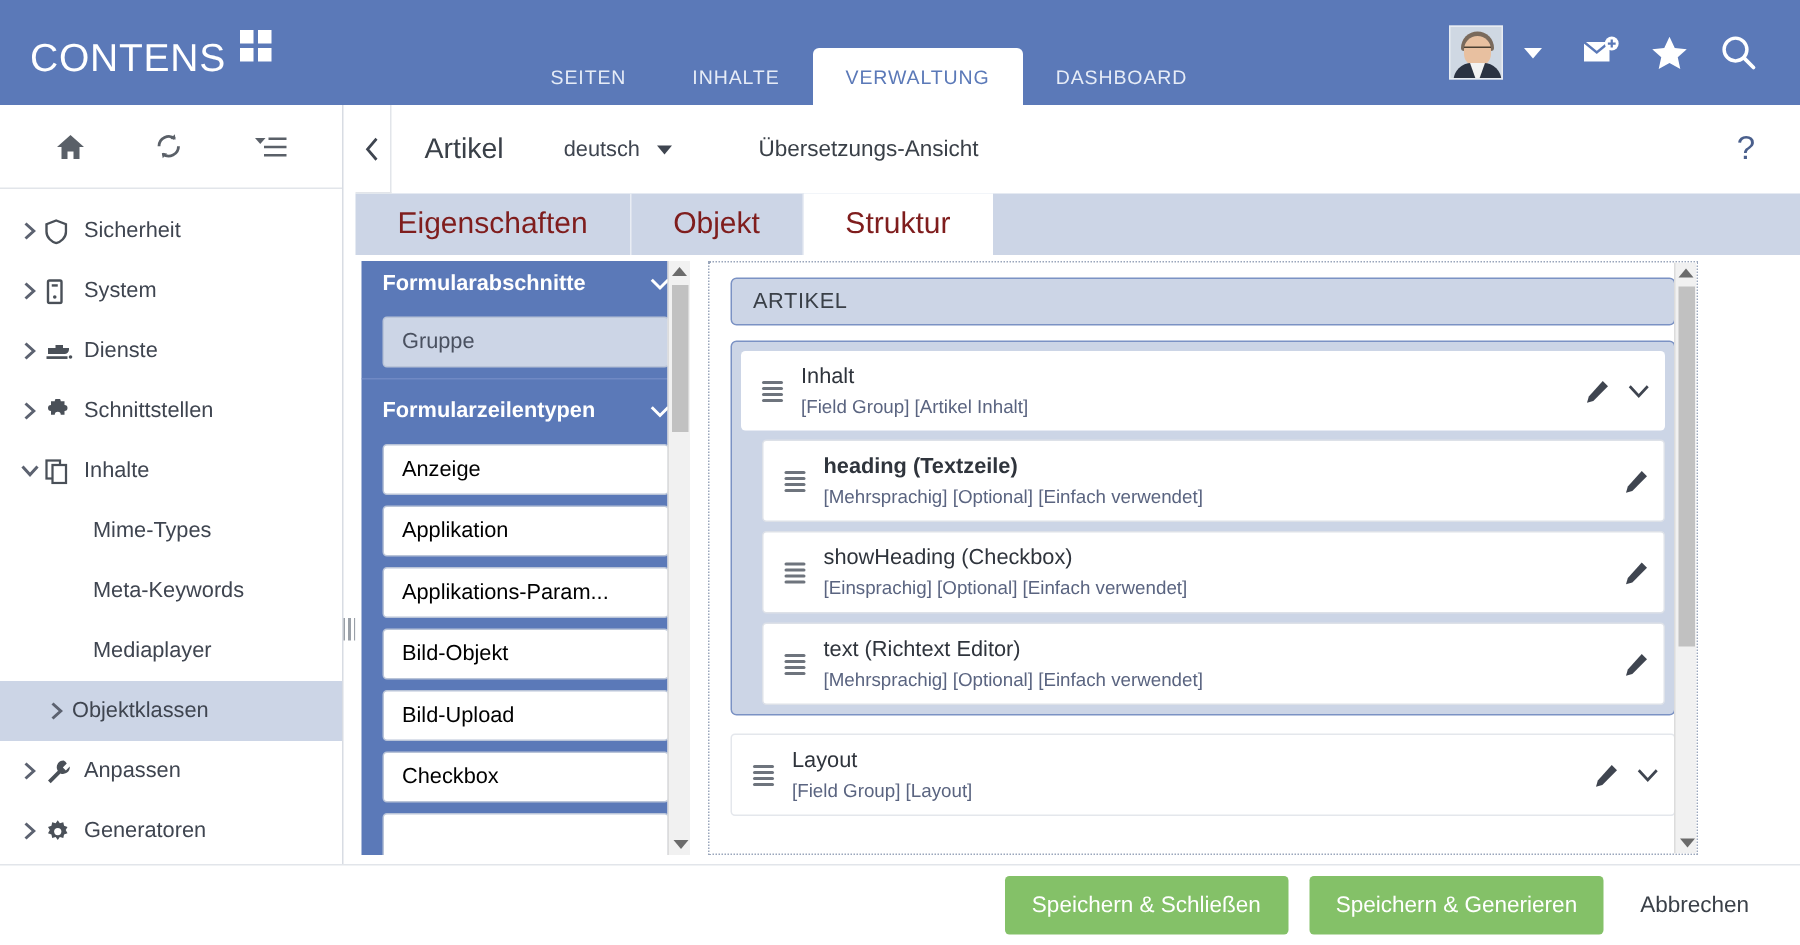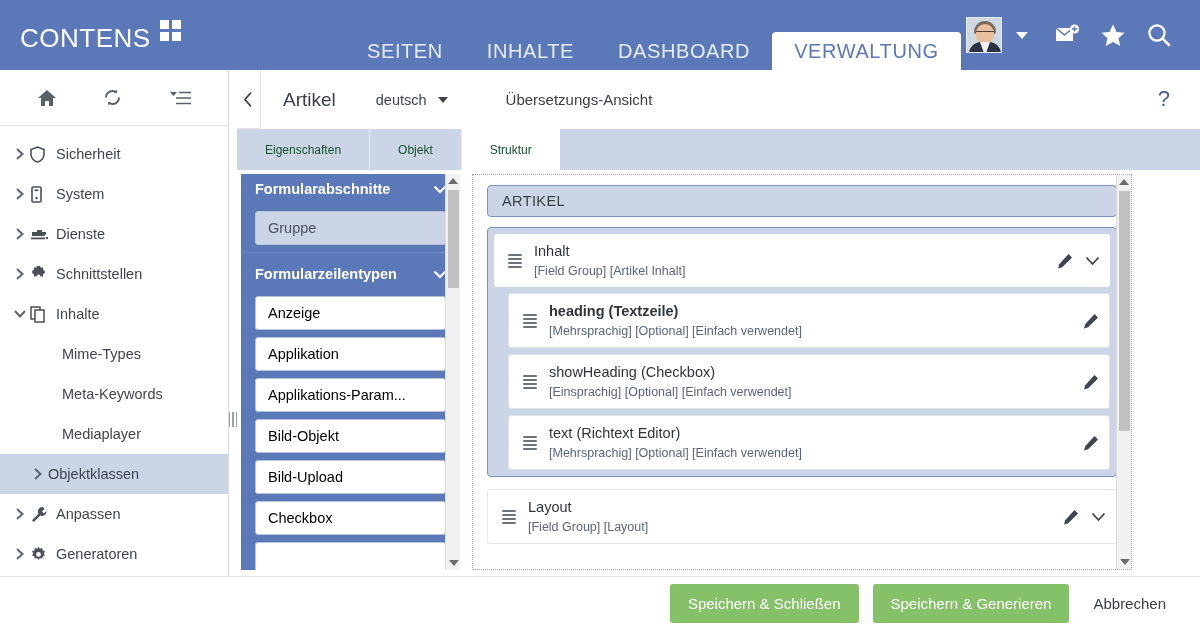--- a/index.html
+++ b/index.html
@@ -32,21 +32,21 @@
   }
   .brand-grid i { background: #fff; display: block; width: 9px; height: 9px; }
 
   .mainnav {
     position: absolute; left: 345px; top: 0; height: 70px;
     display: flex; align-items: flex-end;
   }
   .navtab {
     height: 38px; padding: 0 22px;
     display: flex; align-items: center; justify-content: center;
-    color: #e6ecf7; font-size: 20px; letter-spacing: .6px;
+    color: #e6ecf7; font-size: 13px; letter-spacing: .6px;
     cursor: pointer; white-space: nowrap;
   }
   .navtab.active {
     background: #ffffff; color: #5b79b8;
     border-top-left-radius: 4px; border-top-right-radius: 4px;
     height: 38px;
   }
 
   .topicons {
     position: absolute; right: 18px; top: 0; height: 70px;
@@ -137,21 +137,21 @@
   .help-q {
     position: absolute; right: 30px; top: 16px;
     font-size: 22px; color: #4a5f8c; cursor: pointer;
   }
 
   .tabstrip {
     height: 41px; background: #ccd5e6; display: flex; align-items: stretch;
   }
   .ctab {
     display: flex; align-items: center; justify-content: center;
-    padding: 0 28px; font-size: 12px; color: #14532d; cursor: pointer;
+    padding: 0 28px; font-size: 20px; color: #7f1d1d; cursor: pointer;
     border-right: 1px solid #e9edf4;
   }
   .ctab.active { background: #ffffff; border-right: none; }
 
   .workarea { position: relative; height: 404px; background:#fff; }
 
   
   .formpanel {
     position: absolute; left: 4px; top: 4px;
     width: 219px; height: 396px; background: #5b79b8;
@@ -264,22 +264,22 @@
       <i></i>
         <i></i>
         <i></i>
         <i></i>
     </div>
   </div>
 
   <div class="mainnav">
     <div class="navtab">SEITEN</div>
     <div class="navtab">INHALTE</div>
+    <div class="navtab active">VERWALTUNG</div>
     <div class="navtab">DASHBOARD</div>
-    <div class="navtab active">VERWALTUNG</div>
   </div>
 
   <div class="topicons">
     <div class="avatar-wrap">
       <div class="avatar">
         <div class="hair"></div>
           <div class="face"></div>
           <div class="glasses"></div>
         <div class="body"></div>
           <div class="shirt"></div>

